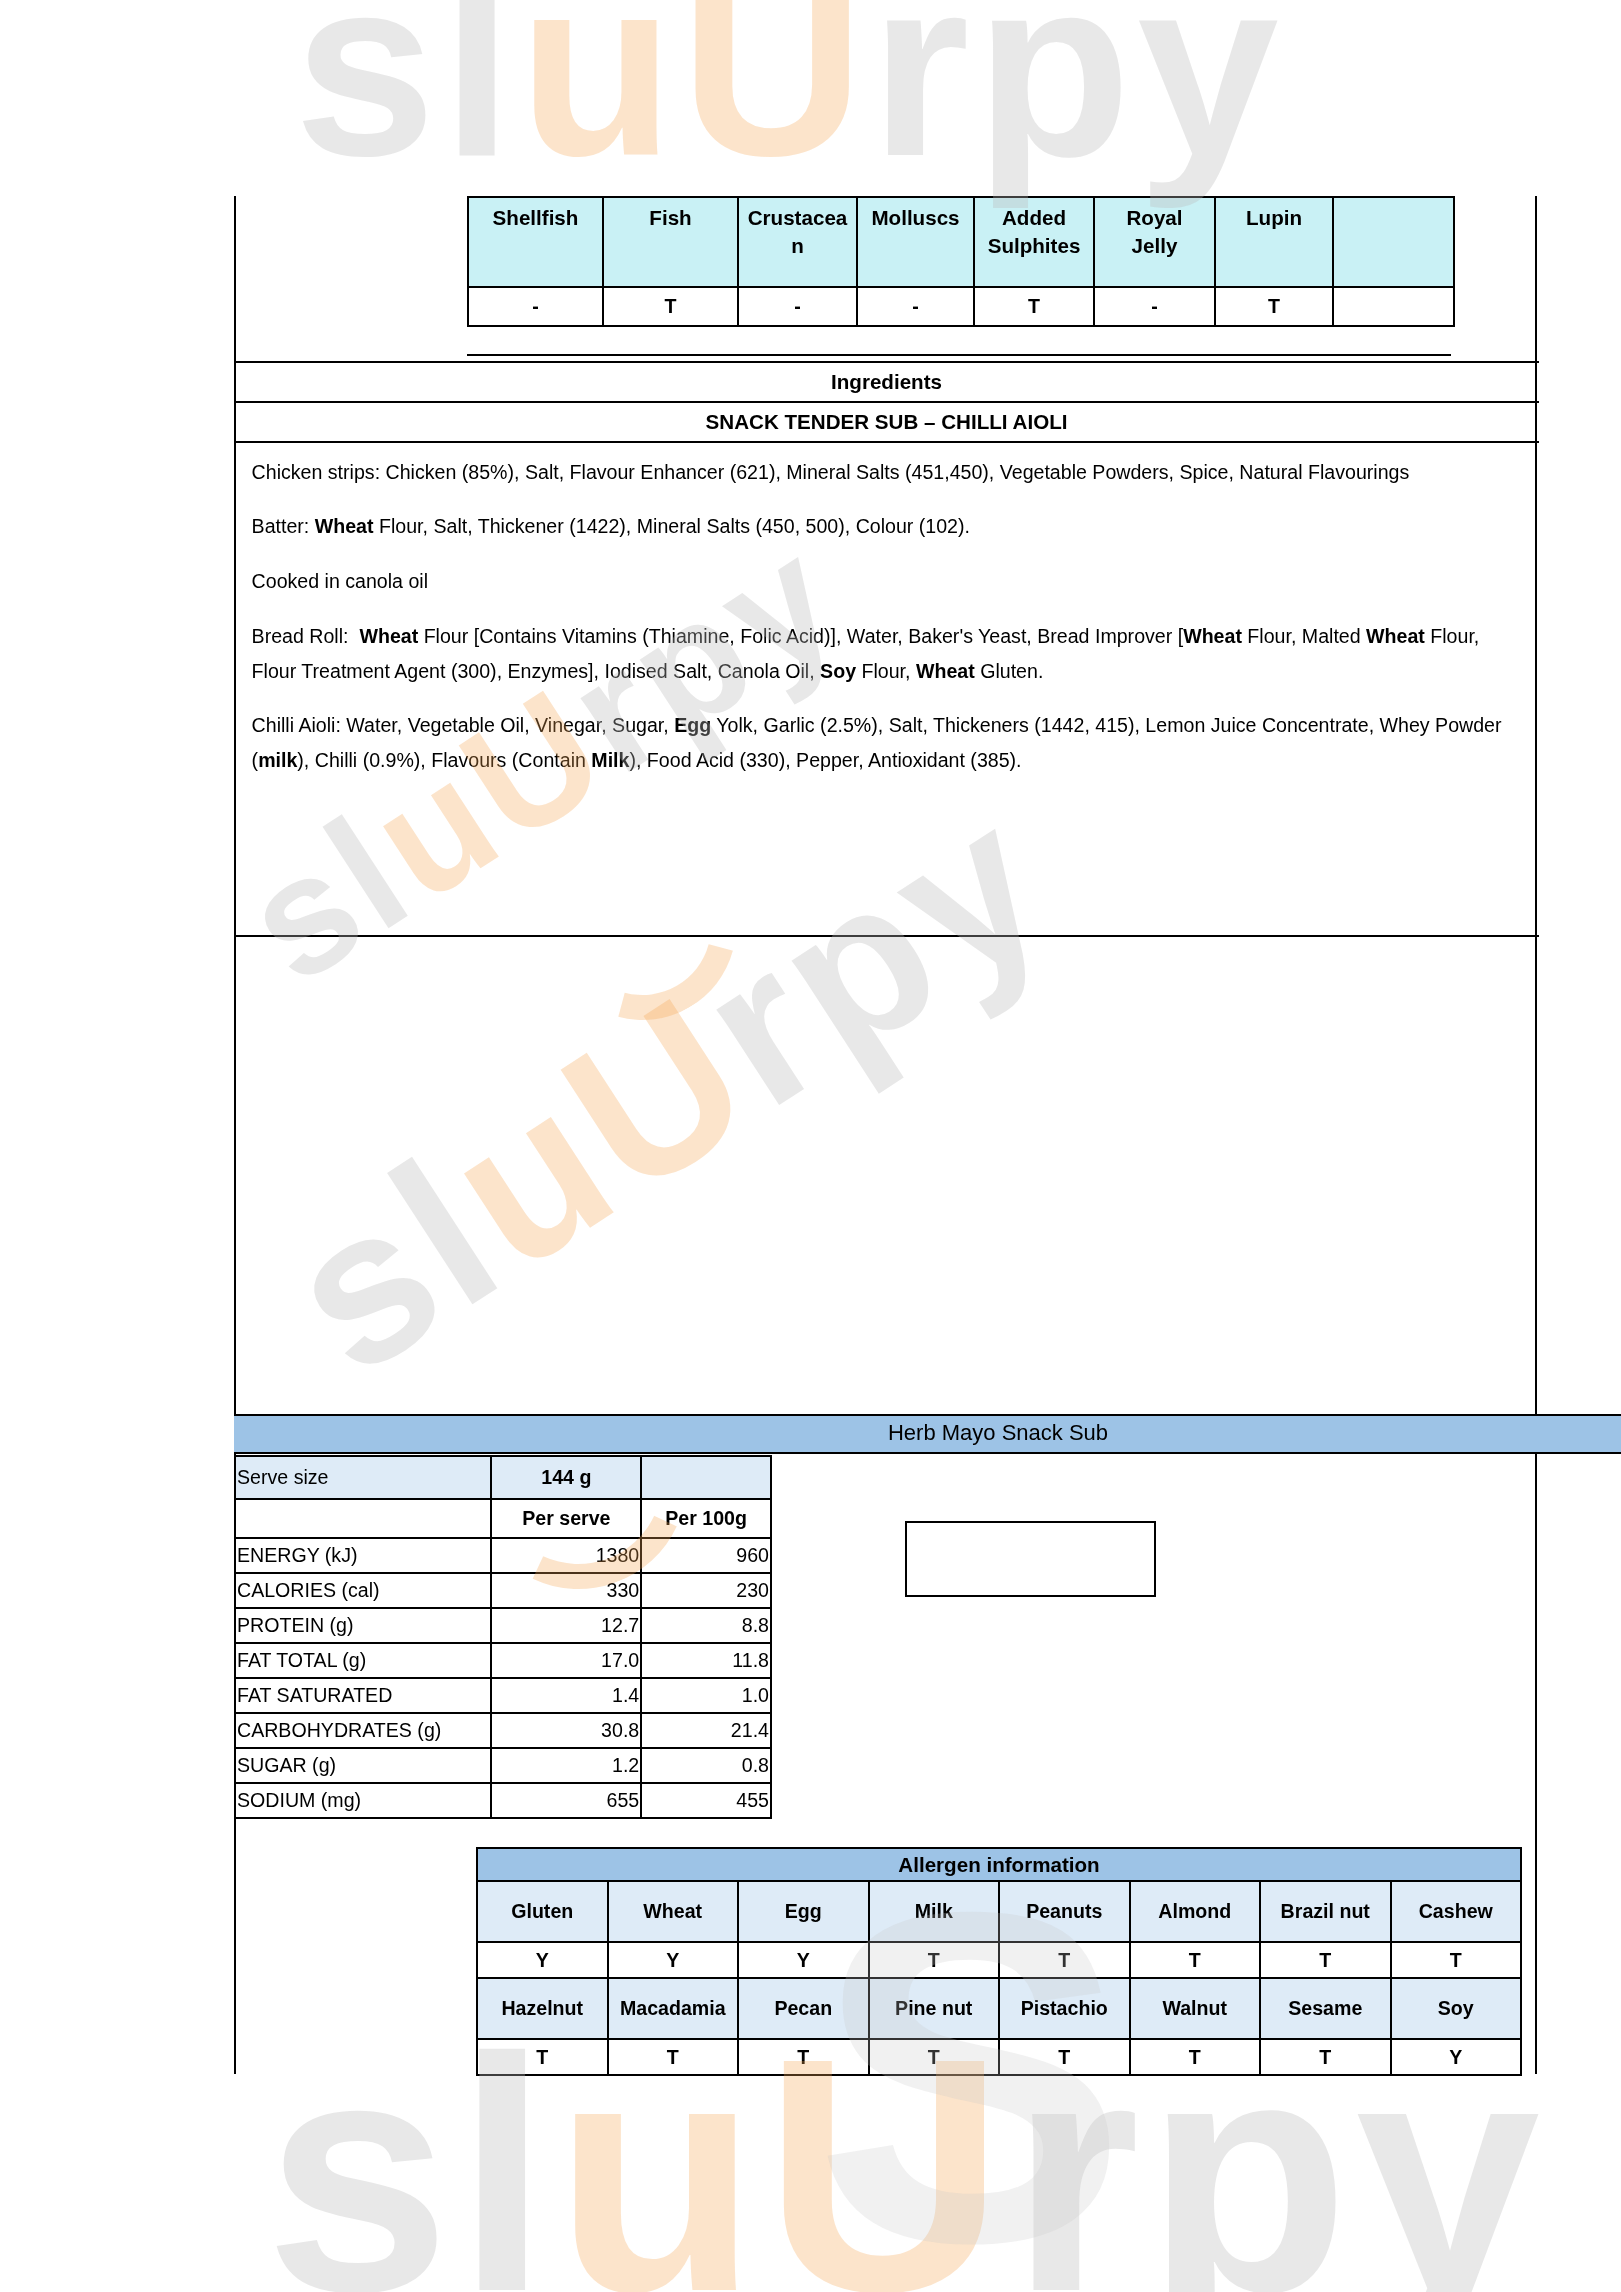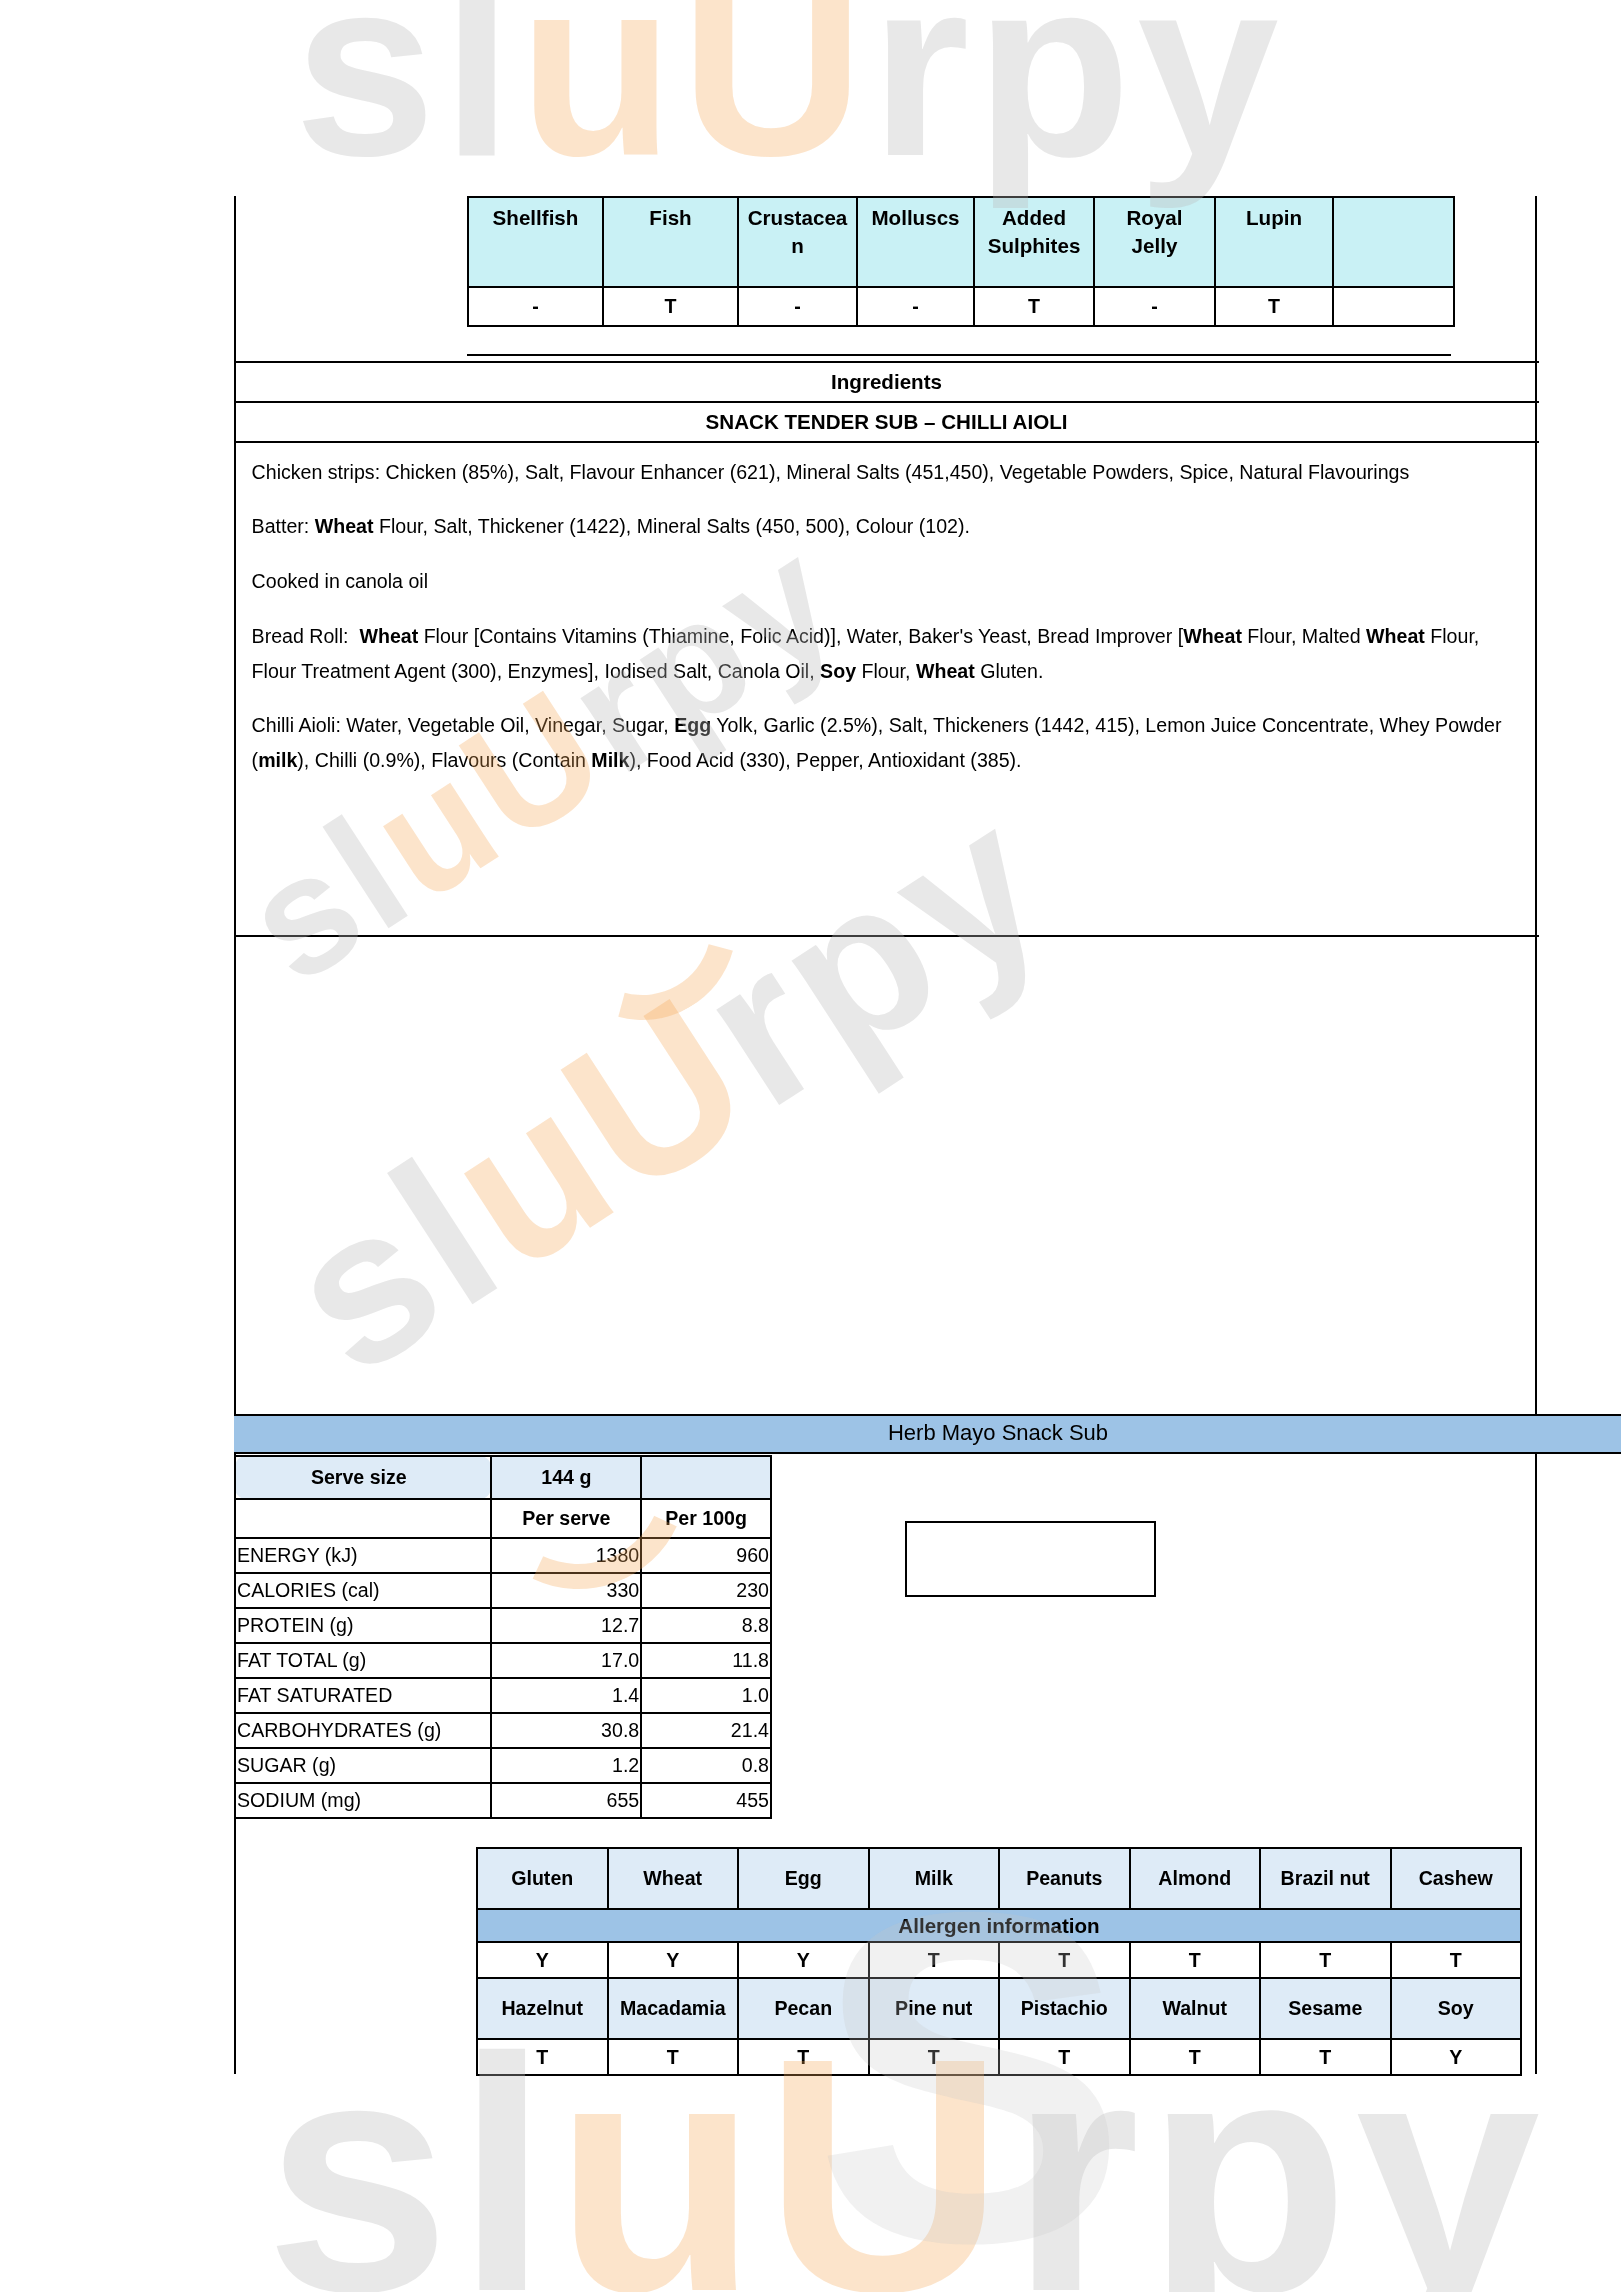--- a/index.html
+++ b/index.html
@@ -48,21 +48,21 @@
   
   .section-banner{
     left:192px; top:1414px; width:1528px; height:40px; box-sizing:border-box;
     background:#9DC3E6; border-top:2.9px solid #000; border-bottom:2.9px solid #000;
     font-weight:normal; font-size:22px; text-align:center; line-height:34px;
   }
   .nut-table{ left:192px; top:1455px; width:538px; border:2.9px solid #000; border-top:none; }
   .nut-table td, .nut-table th{ border:2px solid #000; font-size:19.6px; height:35px; background:#fff; }
   .nut-table .r-serve td, .nut-table .r-serve th{ background:#DEEBF7; height:43px; border-bottom:2.9px solid #000; }
   .nut-table .r-heads td, .nut-table .r-heads th{ height:39px; border-bottom:2.9px solid #000; }
-  .nut-serve-label{ text-align:center; font-weight:bold; padding-right:9.8px;border-radius:11px; }
+  .nut-serve-label{ text-align:left; font-weight:normal; padding-right:9.8px; }
   .nut-serve-value{ text-align:center; font-weight:bold; }
   .nut-col-head{ text-align:center; font-weight:bold; }
   .nut-label{ text-align:left; padding-left:1px; font-weight:normal; }
   .nut-value{ text-align:right; font-weight:normal;padding-left:40px; }
 
   .empty-box{ left:863px; top:1521px; width:247px; height:72px; border:2.9px solid #000; background:#fff; }
 
   
   .alg-table{ left:434px; top:1847px; width:1046px; border:2.9px solid #000; }
   .alg-table td, .alg-table th{ border:2px solid #000; text-align:center; vertical-align:middle; }
@@ -200,32 +200,32 @@
             <td class="nut-value">455</td>
           </tr>
         </tbody>
     </table>
 
     <div class="abs empty-box"></div>
 
     <table class="abs alg-table">
       <tbody id="alg-body">
         <tr>
+          <td class="alg-banner" id="alg-banner-cell" colspan="8">Allergen information</td>
+        </tr>
+      <tr>
             <th class="alg-head">Gluten</th>
             <th class="alg-head">Wheat</th>
             <th class="alg-head">Egg</th>
             <th class="alg-head">Milk</th>
             <th class="alg-head">Peanuts</th>
             <th class="alg-head">Almond</th>
             <th class="alg-head">Brazil nut</th>
             <th class="alg-head">Cashew</th>
           </tr>
-      <tr>
-          <td class="alg-banner" id="alg-banner-cell" colspan="8">Allergen information</td>
-        </tr>
           <tr>
             <td class="alg-val">Y</td>
             <td class="alg-val">Y</td>
             <td class="alg-val">Y</td>
             <td class="alg-val">T</td>
             <td class="alg-val">T</td>
             <td class="alg-val">T</td>
             <td class="alg-val">T</td>
             <td class="alg-val">T</td>
           </tr>

